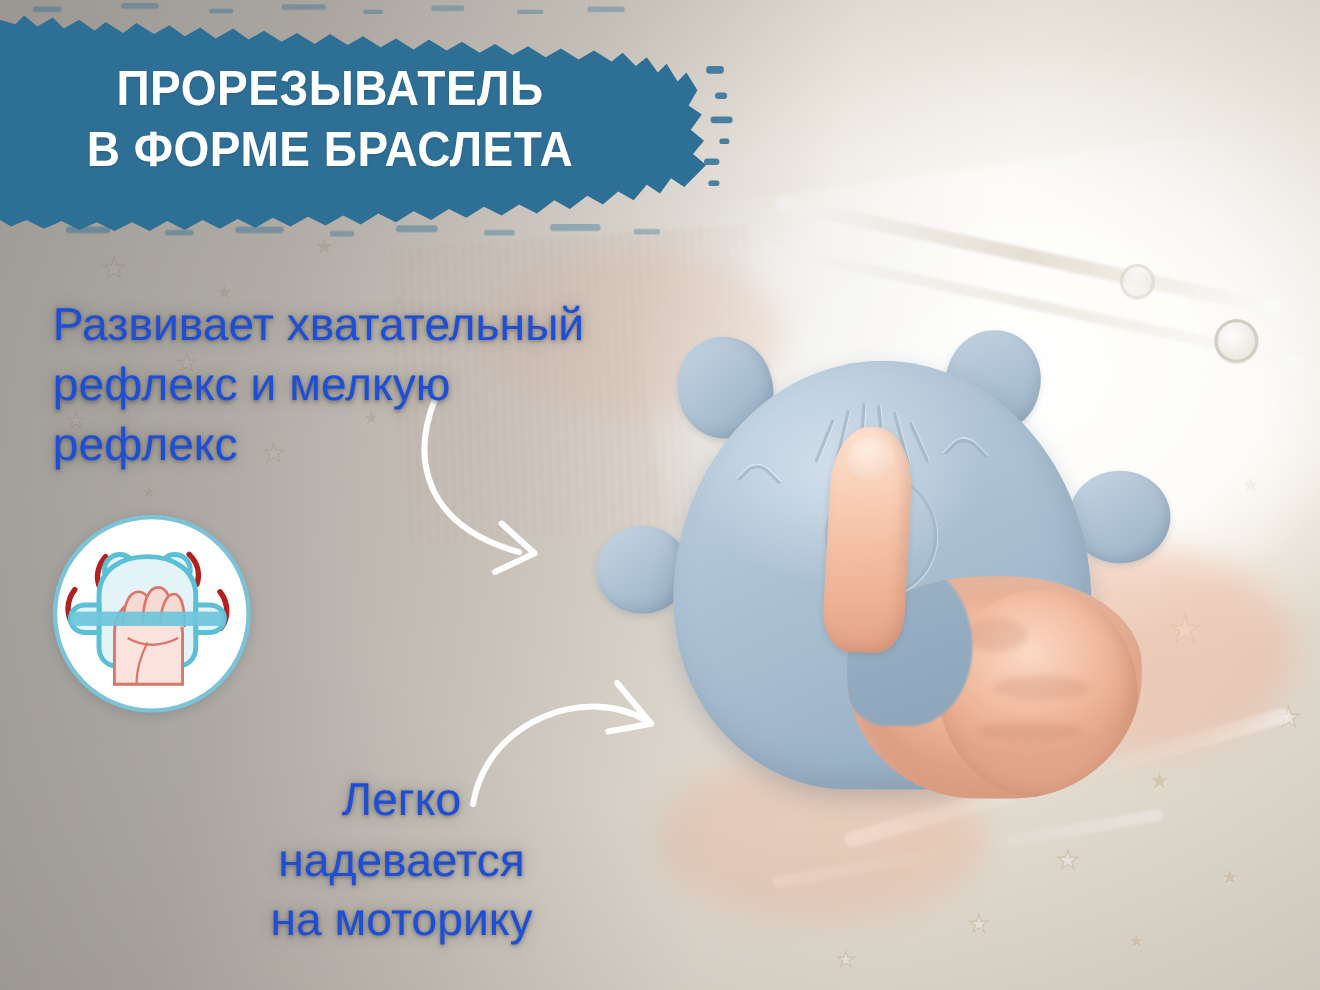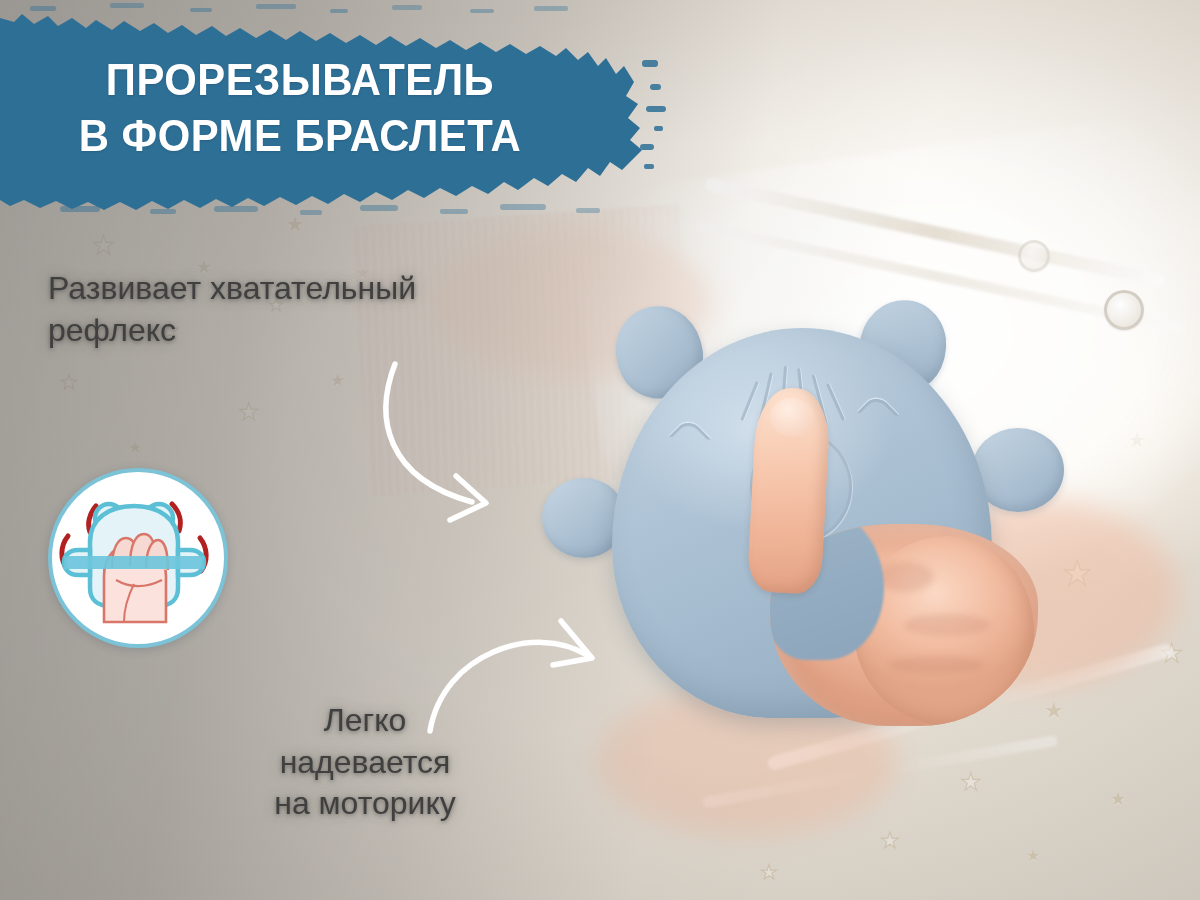--- a/index.html
+++ b/index.html
@@ -156,22 +156,22 @@
     color:#fff;font-weight:700;font-size:45px;line-height:1.24;
     letter-spacing:.5px;text-transform:uppercase;
     font-family:"Liberation Sans","DejaVu Sans",sans-serif;
     transform:scaleX(.93);transform-origin:center;
     text-shadow:0 1px 2px rgba(20,55,80,.25);
   }
   .banner-text div{white-space:nowrap;}
 
   
   .caption{
-    position:absolute;color:#404040;font-weight:400;
-    font-size:32px;line-height:1.30;
+    position:absolute;color:#1d4ed8;font-weight:400;
+    font-size:42px;line-height:1.30;
     text-shadow:0 1px 4px rgba(60,58,55,.55), 0 0 14px rgba(70,68,64,.35);
     font-family:"Liberation Sans","DejaVu Sans",sans-serif;
   }
   #caption-1{left:48px;top:268px;width:520px;}
   #caption-2{left:220px;top:700px;width:290px;text-align:center;}
 
   
   .arrow{position:absolute;}
 
   
@@ -370,20 +370,21 @@
       </g>
     </svg>
     <div class="banner-text">
       <div>ПРОРЕЗЫВАТЕЛЬ</div>
       <div>В ФОРМЕ БРАСЛЕТА</div>
     </div>
   </div>
 
   <div class="caption" id="caption-1">
     <div>Развивает хватательный</div>
+    <div>рефлекс и мелкую</div>
     <div>рефлекс</div>
   </div>
 
   <div class="caption" id="caption-2">
     <div>Легко</div>
     <div>надевается</div>
     <div>на моторику</div>
   </div>
 
 </div>

